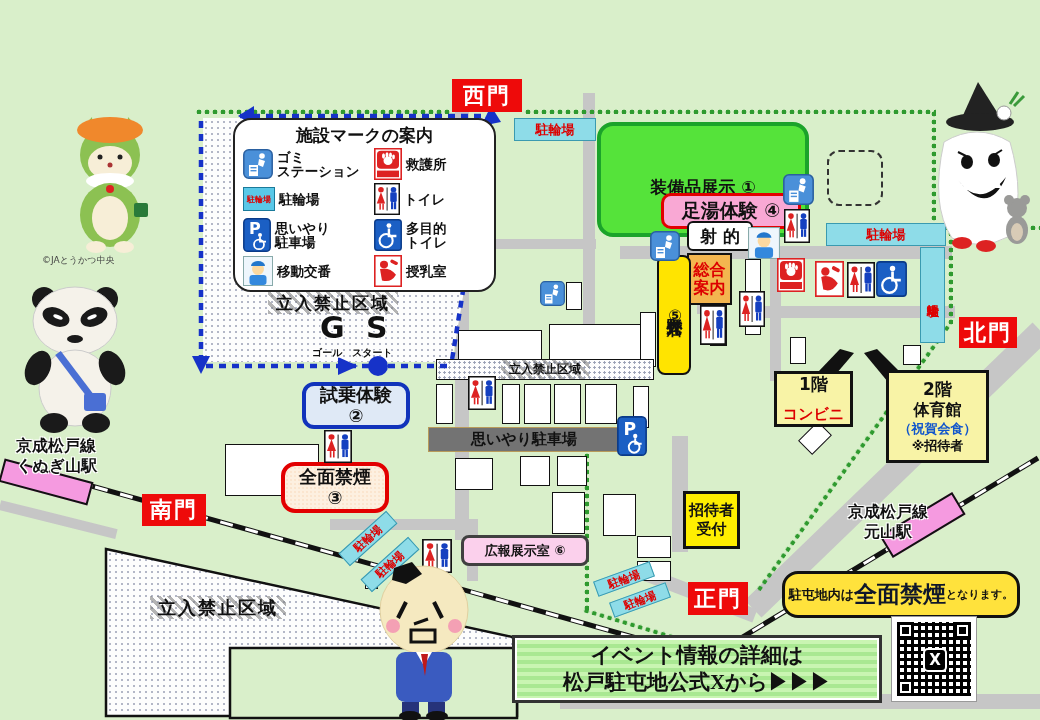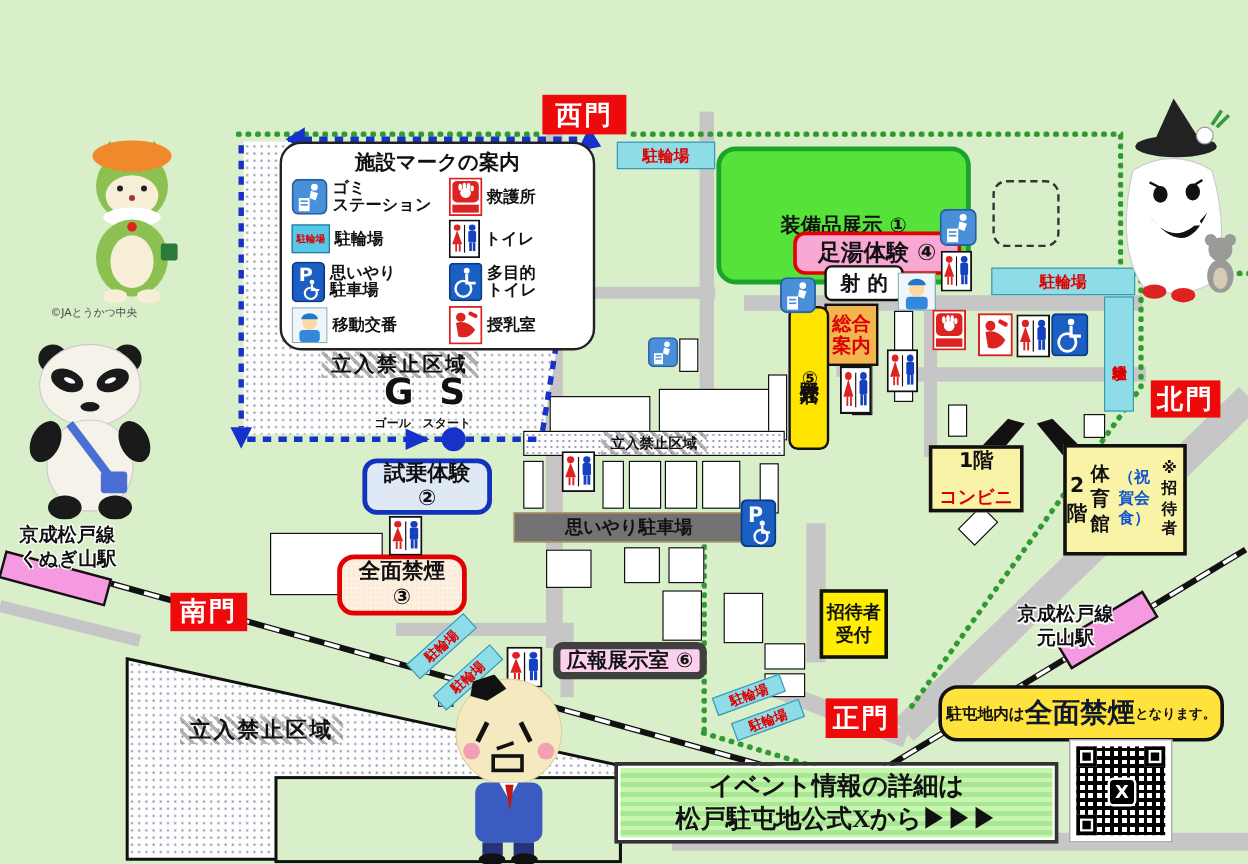--- a/index.html
+++ b/index.html
@@ -275,35 +275,35 @@
   <div class="vbox ml" style="left:687px;top:253px;width:45px;height:52px;background:#f3b64f;border:2px solid #111;font-size:16px;color:#dd0000;line-height:1.15;">
     <span class="ml">総合
 案内</span></div>
   <div class="vbox" style="left:657px;top:255px;width:34px;height:120px;background:#ffe400;border:2.5px solid #111;border-radius:8px;font-size:16px;writing-mode:vertical-rl;text-orientation:upright;">
     <span>野外売店⑤</span>
     </div>
   <div class="vbox" style="left:774px;top:371px;width:79px;height:56px;background:#f8f3a6;border:3px solid #111;flex-direction:column;line-height:1.25;justify-content:space-between;">
     <span style="font-size:17px;">1階</span>
     <span style="font-size:15px;color:#dd0000;">コンビニ</span>
     </div>
-  <div class="vbox" style="left:886px;top:370px;width:103px;height:93px;background:#f8f3a6;border:3px solid #111;flex-direction:row;line-height:1.3;">
+  <div class="vbox" style="left:886px;top:370px;width:103px;height:93px;background:#f8f3a6;border:3px solid #111;flex-direction:column;line-height:1.3;">
     <span style="font-size:17px;">2階</span>
     <span style="font-size:16px;">体育館</span>
     <span style="font-size:13px;color:#1155cc;">（祝賀会食）</span>
     <span style="font-size:13px;">※招待者</span>
     </div>
   <div class="vbox" style="left:302px;top:382px;width:108px;height:47px;background:#dfe9f6;border:4px solid #1133bb;border-radius:12px;font-size:18px;line-height:1.15;">
     <span class="ml">試乗体験
 ②</span>
     </div>
   <div class="vbox" style="left:281px;top:462px;width:108px;height:51px;background-color:#fdf0e0;background-image:radial-gradient(circle,#f3c59a 22%,transparent 26%);background-size:4px 4px;border:4px solid #e20000;border-radius:14px;font-size:18px;line-height:1.15;">
     <span class="ml">全面禁煙
 ③</span>
     </div>
-  <div class="vbox" style="left:461px;top:535px;width:128px;height:31px;background:#fbd0ec;border:6px solid #404040;border-radius:8px;font-size:17px;">
+  <div class="vbox" style="left:461px;top:535px;width:128px;height:31px;background:#fbd0ec;border:3px solid #404040;border-radius:8px;font-size:13px;">
     <span>広報展示室 ⑥</span>
     </div>
   <div class="vbox" style="left:683px;top:491px;width:57px;height:58px;background:#ffee00;border:3px solid #111;font-size:15px;line-height:1.3;">
     <span class="ml">招待者
 受付</span>
     </div>
 
   <div class="gate" style="left:452px;top:79px;width:70px;height:33px;">
       <span>西門</span>
     </div>

